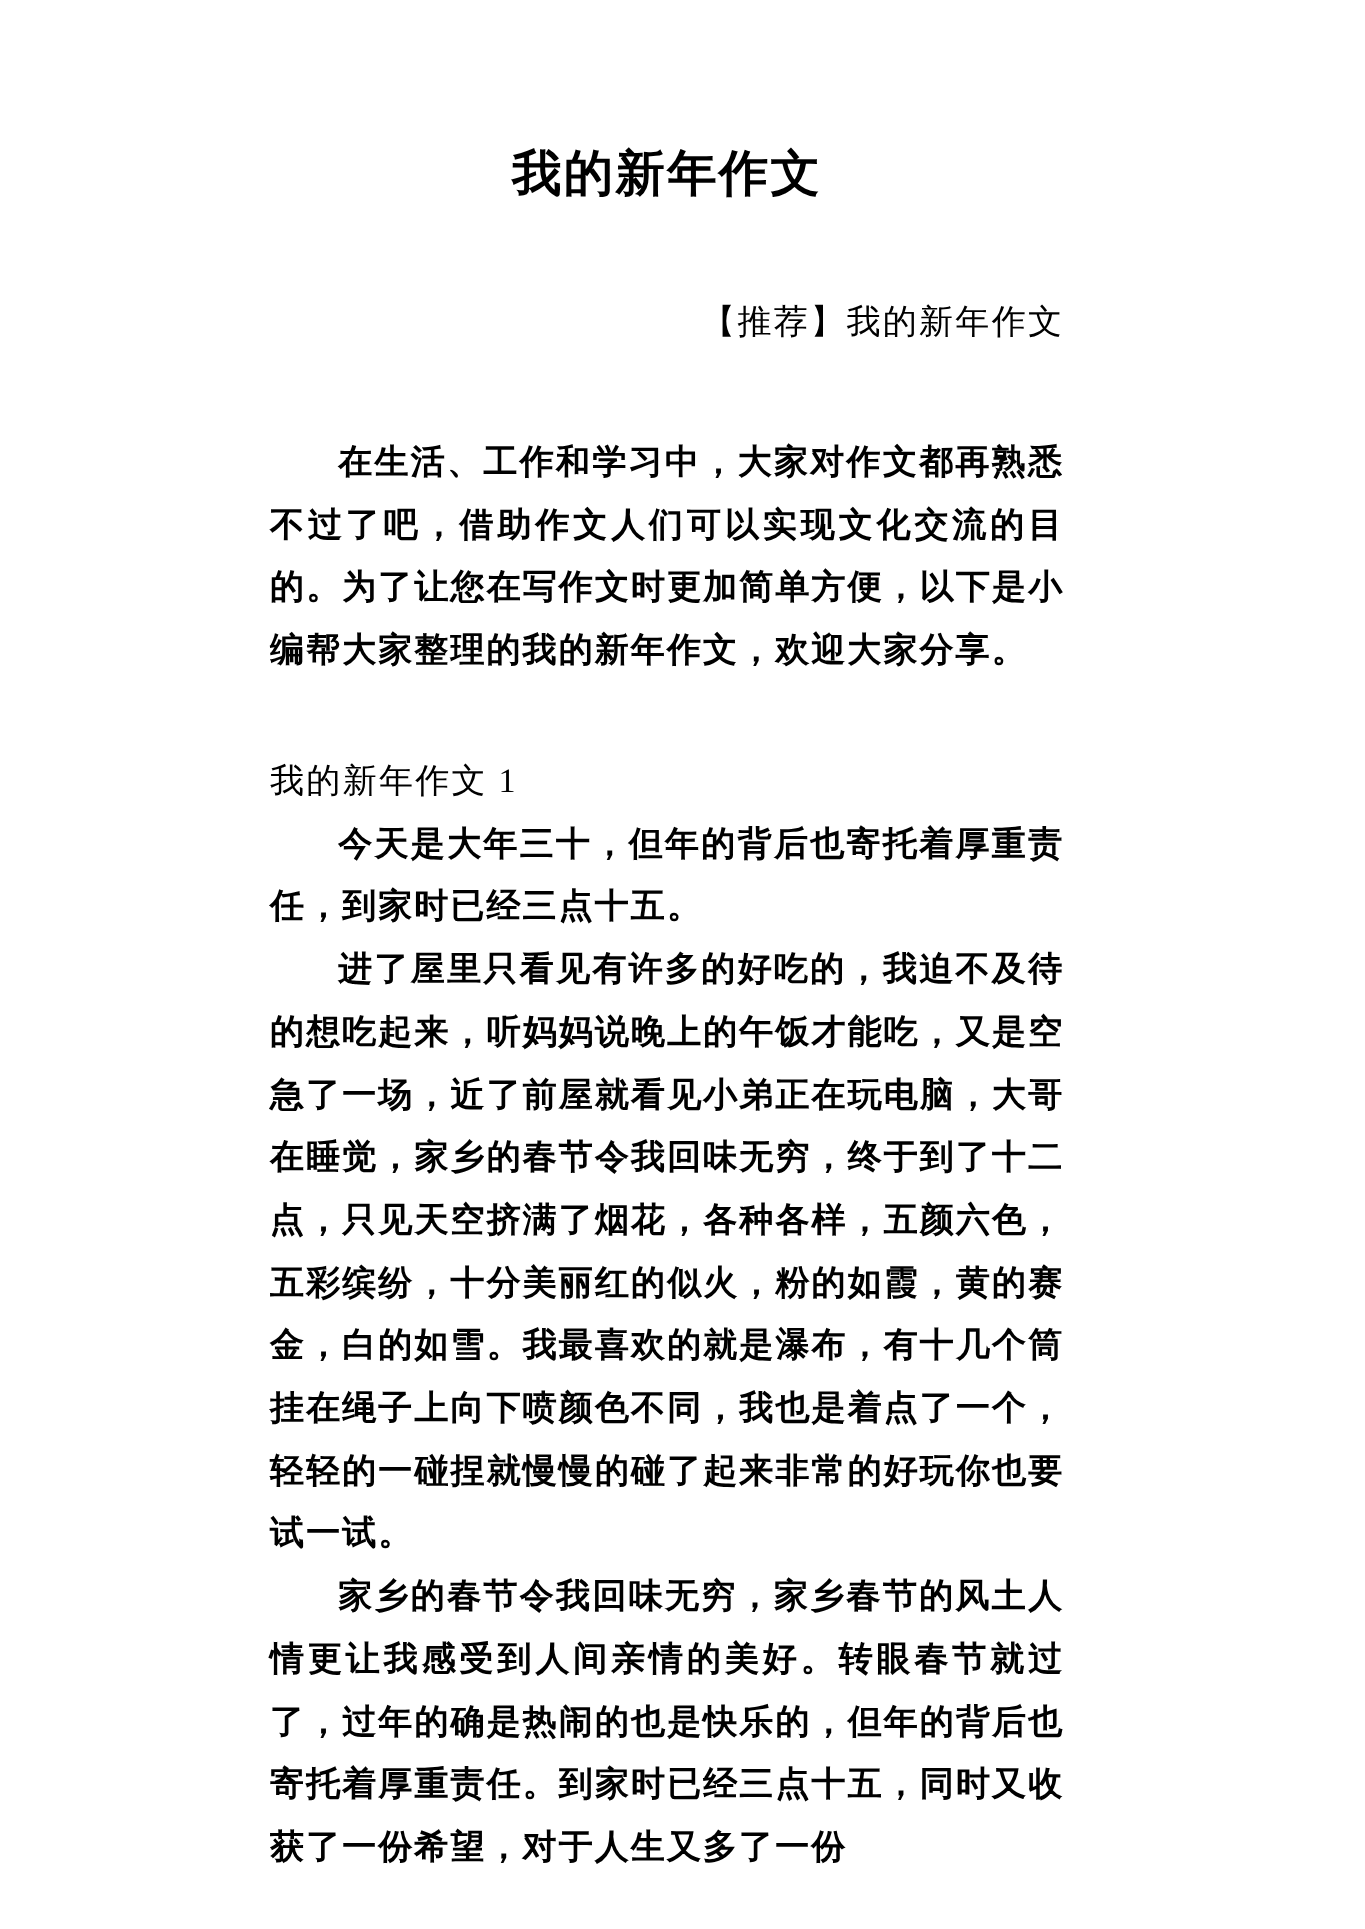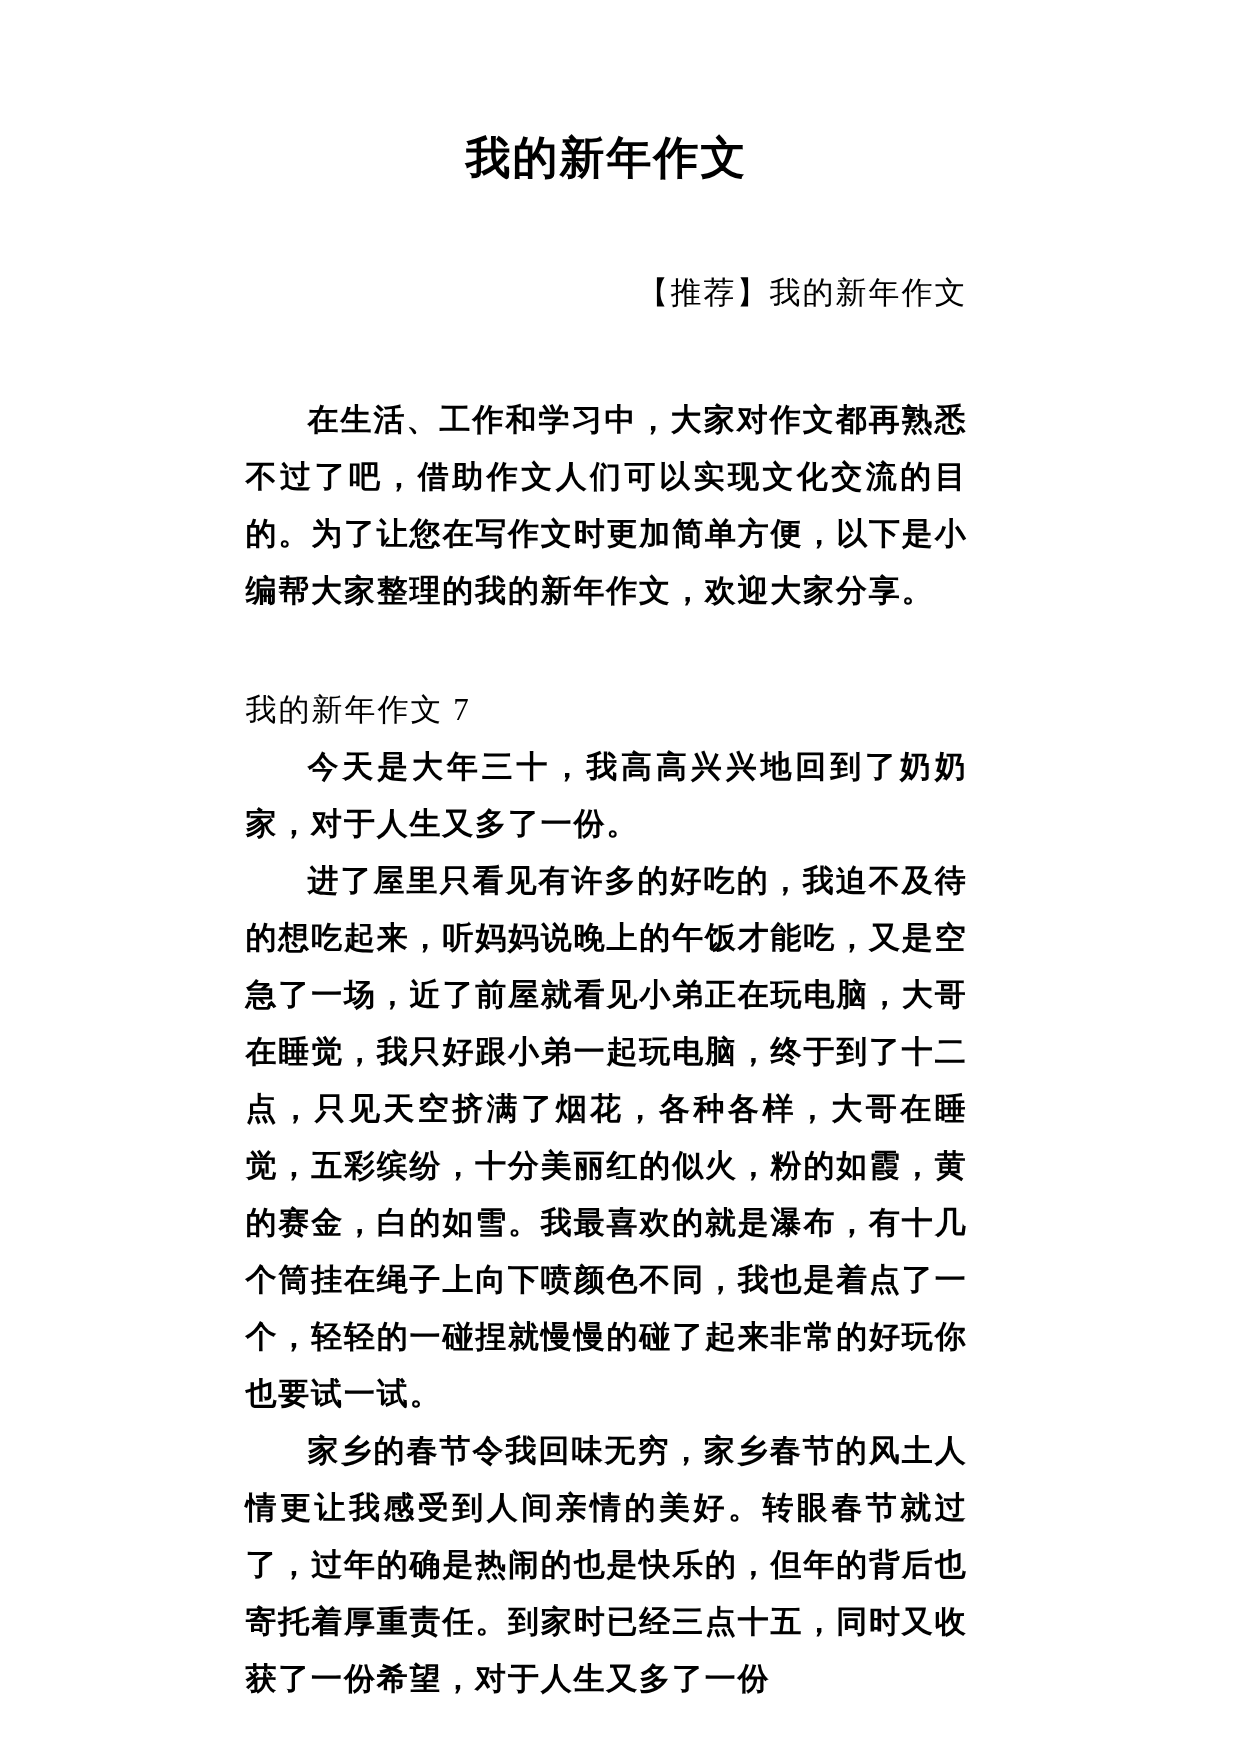--- a/index.html
+++ b/index.html
@@ -62,21 +62,21 @@
 <body>
 
 <div class="page">
 
   <h1 class="doc-title">我的新年作文</h1>
 
   <p class="rec-line">【推荐】我的新年作文</p>
 
   <p class="para indent">在生活、工作和学习中，大家对作文都再熟悉不过了吧，借助作文人们可以实现文化交流的目的。为了让您在写作文时更加简单方便，以下是小编帮大家整理的我的新年作文，欢迎大家分享。</p>
 
-  <p class="section-heading">我的新年作文 7</p>
+  <p class="section-heading">我的新年作文 1</p>
 
-  <p class="para indent">今天是大年三十，我高高兴兴地回到了奶奶家，对于人生又多了一份。</p>
+  <p class="para indent">今天是大年三十，但年的背后也寄托着厚重责任，到家时已经三点十五。</p>
 
-  <p class="para indent">进了屋里只看见有许多的好吃的，我迫不及待的想吃起来，听妈妈说晚上的午饭才能吃，又是空急了一场，近了前屋就看见小弟正在玩电脑，大哥在睡觉，我只好跟小弟一起玩电脑，终于到了十二点，只见天空挤满了烟花，各种各样，大哥在睡觉，五彩缤纷，十分美丽红的似火，粉的如霞，黄的赛金，白的如雪。我最喜欢的就是瀑布，有十几个筒挂在绳子上向下喷颜色不同，我也是着点了一个，轻轻的一碰捏就慢慢的碰了起来非常的好玩你也要试一试。</p>
+  <p class="para indent">进了屋里只看见有许多的好吃的，我迫不及待的想吃起来，听妈妈说晚上的午饭才能吃，又是空急了一场，近了前屋就看见小弟正在玩电脑，大哥在睡觉，家乡的春节令我回味无穷，终于到了十二点，只见天空挤满了烟花，各种各样，五颜六色，五彩缤纷，十分美丽红的似火，粉的如霞，黄的赛金，白的如雪。我最喜欢的就是瀑布，有十几个筒挂在绳子上向下喷颜色不同，我也是着点了一个，轻轻的一碰捏就慢慢的碰了起来非常的好玩你也要试一试。</p>
 
   <p class="para indent">家乡的春节令我回味无穷，家乡春节的风土人情更让我感受到人间亲情的美好。转眼春节就过了，过年的确是热闹的也是快乐的，但年的背后也寄托着厚重责任。到家时已经三点十五，同时又收获了一份希望，对于人生又多了一份</p>
 
 </div>
 
 </body></html>

